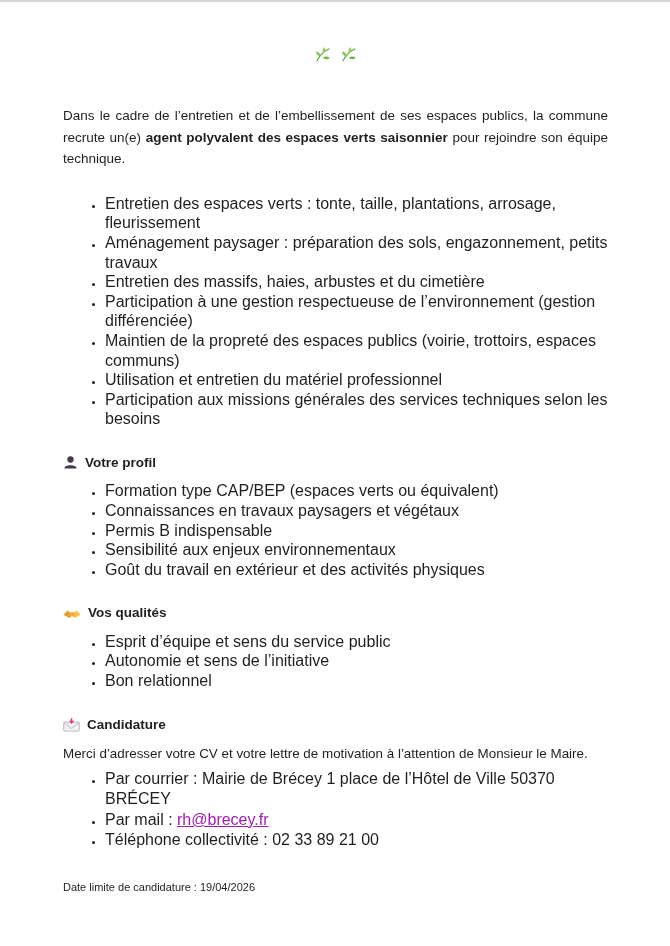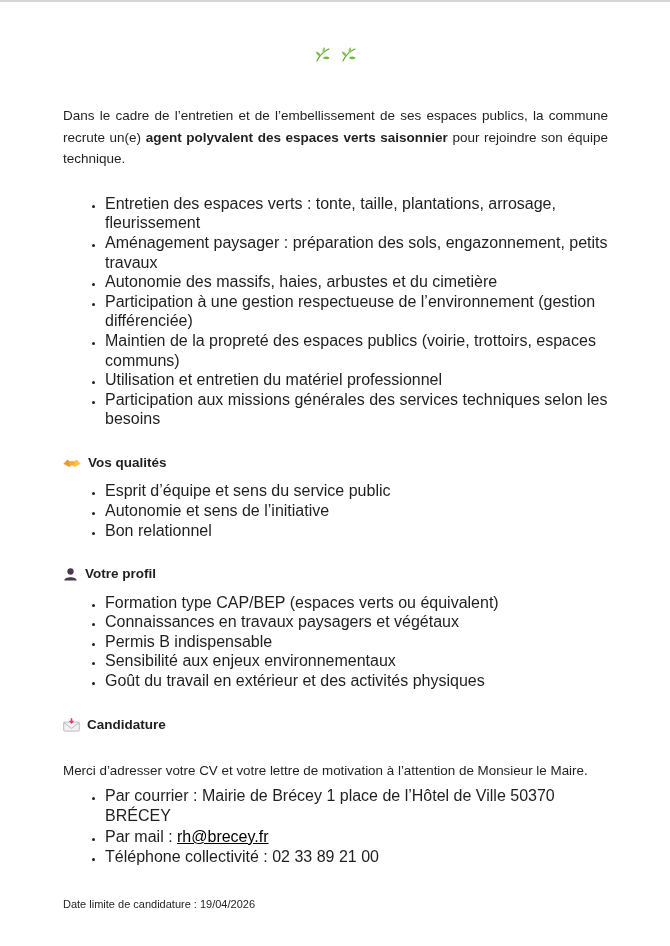--- a/index.html
+++ b/index.html
@@ -57,29 +57,29 @@
     padding-left: 42px;
     list-style: disc;
   }
   .sec li {
     font-size: 16px;
     line-height: 19.6px;
   }
   .sec li::marker { font-size: 11px; }
 
   .cand-p {
-    margin: 26px 0 0 0;
+    margin: 9px 0 0 0;
     font-size: 13.4px;
     line-height: 20px;
   }
   .sec ul.cand-list { margin-top: 5px; }
   .sec ul.cand-list li { line-height: 20.6px; }
 
   a.mail-link {
-    color: #000000;
+    color: #a21caf;
     margin-top: 48px;
   }
 
   .deadline {
     margin: 26px 0 0 0;
     font-size: 11px;
     line-height: 20px;
   }
 </style>
 </head>
@@ -105,62 +105,62 @@
       </svg>
     </span>
   </div>
 
   <p class="intro"><span>Dans le cadre de l’entretien et de l’embellissement de ses espaces publics, la commune recrute un(e) </span><b>agent polyvalent des espaces verts saisonnier</b><span> pour rejoindre son équipe technique.</span></p>
 
   <section class="sec">
     <ul>
       <li>Entretien des espaces verts : tonte, taille, plantations, arrosage, fleurissement</li>
       <li>Aménagement paysager : préparation des sols, engazonnement, petits travaux</li>
-      <li>Autonomie des massifs, haies, arbustes et du cimetière</li>
+      <li>Entretien des massifs, haies, arbustes et du cimetière</li>
       <li>Participation à une gestion respectueuse de l’environnement (gestion différenciée)</li>
       <li>Maintien de la propreté des espaces publics (voirie, trottoirs, espaces communs)</li>
       <li>Utilisation et entretien du matériel professionnel</li>
       <li>Participation aux missions générales des services techniques selon les besoins</li>
-    </ul>
-  </section>
-
-  <section class="sec">
-    <h2 class="sec-h">
-      <span class="icon">
-        <svg width="18" height="13" viewBox="0 0 24 14" aria-hidden="true">
-          <path d="M0.5 8.5 L6 3 L12.5 8.5 L8.5 13 Z" fill="#e79a37"></path>
-          <path d="M23.5 8.5 L18 3 L11.5 8.5 L15.5 13 Z" fill="#ffbf45"></path>
-          <ellipse cx="12" cy="8" rx="3.8" ry="3.1" fill="#f7ab3e"></ellipse>
-        </svg>
-      </span>
-      <span>Vos qualités</span>
-    </h2>
-    <ul>
-      <li>Esprit d’équipe et sens du service public</li>
-      <li>Autonomie et sens de l’initiative</li>
-      <li>Bon relationnel</li>
     </ul>
   </section>
 
   <section class="sec">
     <h2 class="sec-h">
       <span class="icon">
         <svg width="15" height="15" viewBox="0 0 20 20" aria-hidden="true">
           <circle cx="10" cy="6" r="4.2" fill="#49374f"></circle>
           <path d="M1.8 18 C1.8 12.4 18.2 12.4 18.2 18 Z" fill="#49374f"></path>
         </svg>
       </span>
       <span>Votre profil</span>
     </h2>
     <ul>
       <li>Formation type CAP/BEP (espaces verts ou équivalent)</li>
       <li>Connaissances en travaux paysagers et végétaux</li>
       <li>Permis B indispensable</li>
       <li>Sensibilité aux enjeux environnementaux</li>
       <li>Goût du travail en extérieur et des activités physiques</li>
+    </ul>
+  </section>
+
+  <section class="sec">
+    <h2 class="sec-h">
+      <span class="icon">
+        <svg width="18" height="13" viewBox="0 0 24 14" aria-hidden="true">
+          <path d="M0.5 8.5 L6 3 L12.5 8.5 L8.5 13 Z" fill="#e79a37"></path>
+          <path d="M23.5 8.5 L18 3 L11.5 8.5 L15.5 13 Z" fill="#ffbf45"></path>
+          <ellipse cx="12" cy="8" rx="3.8" ry="3.1" fill="#f7ab3e"></ellipse>
+        </svg>
+      </span>
+      <span>Vos qualités</span>
+    </h2>
+    <ul>
+      <li>Esprit d’équipe et sens du service public</li>
+      <li>Autonomie et sens de l’initiative</li>
+      <li>Bon relationnel</li>
     </ul>
   </section>
 
 
   <section class="sec">
     <h2 class="sec-h">
       <span class="icon">
         <svg width="17" height="14" viewBox="0 0 20 16" aria-hidden="true">
           <rect x="0.8" y="4.6" width="18.4" height="10.6" rx="1" fill="#f1f1f3" stroke="#a8a8b0" stroke-width="0.9"></rect>
           <path d="M1 5.2 L10 12 L19 5.2" fill="none" stroke="#a8a8b0" stroke-width="0.9"></path>

